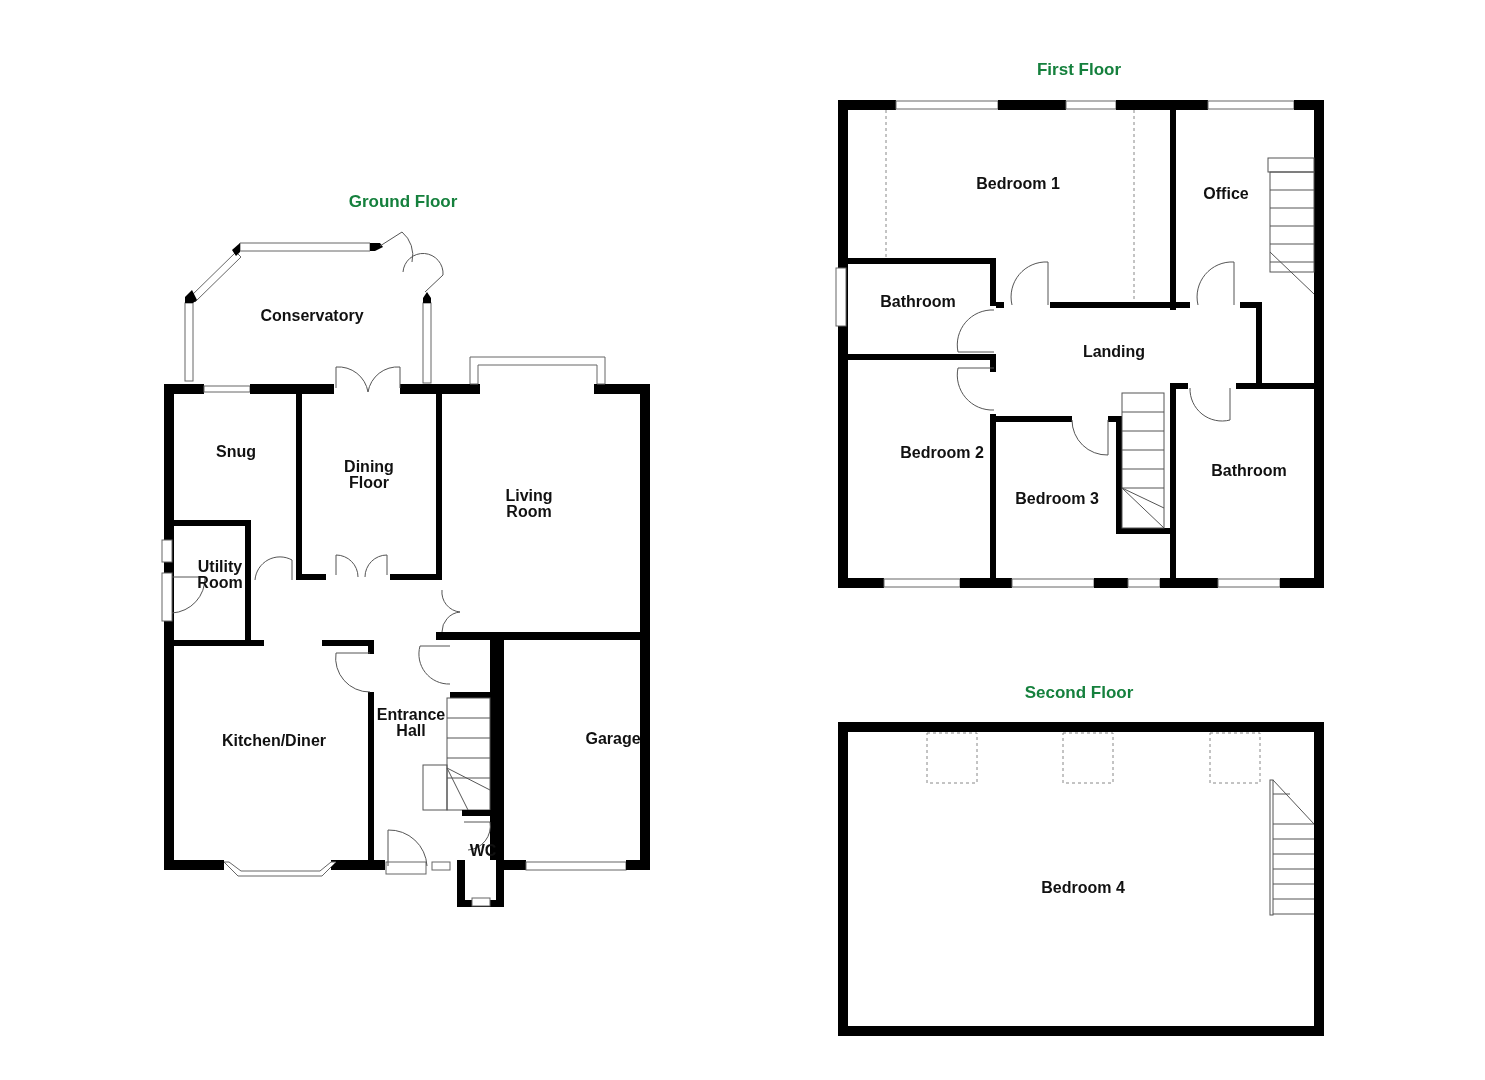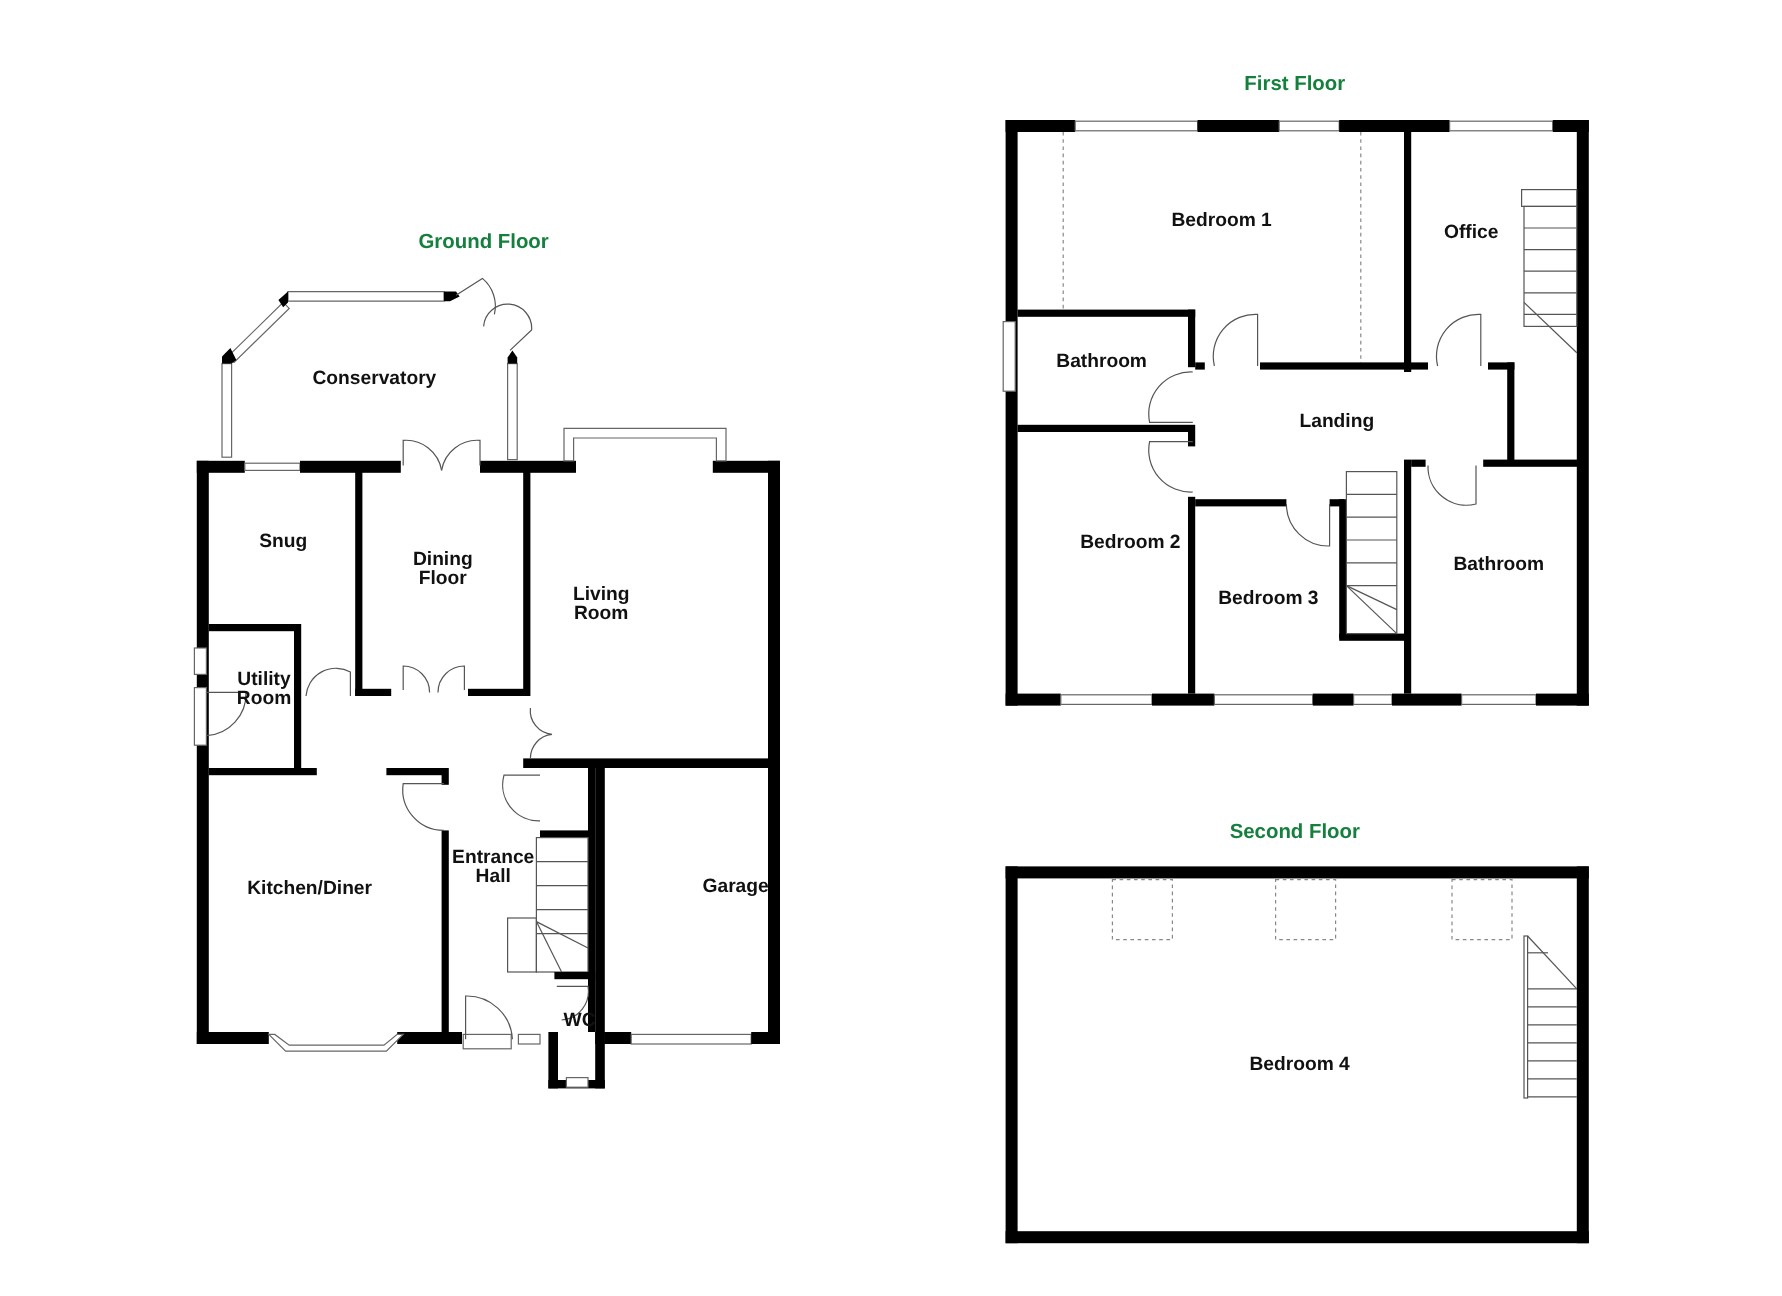--- a/index.html
+++ b/index.html
@@ -193,25 +193,25 @@
 </svg>
 
 <div class="title" style="left:403px;top:202px;">Ground Floor</div>
 <div class="title" style="left:1079px;top:70px;">First Floor</div>
 <div class="title" style="left:1079px;top:693px;">Second Floor</div>
 
 <div class="label" style="left:312px;top:316px;">Conservatory</div>
 <div class="label" style="left:236px;top:452px;">Snug</div>
 <div class="label" style="left:369px;top:475px;">Dining
 Floor</div>
-<div class="label" style="left:501px;top:504px;">Living
+<div class="label" style="left:529px;top:504px;">Living
 Room</div>
 <div class="label" style="left:220px;top:575px;">Utility
 Room</div>
-<div class="label" style="left:258px;top:741px;">Kitchen/Diner</div>
+<div class="label" style="left:274px;top:741px;">Kitchen/Diner</div>
 <div class="label" style="left:411px;top:723px;text-align:center;">Entrance
 Hall</div>
 <div class="label" style="left:572px;top:739px;margin-left:41px;">Garage</div>
 <div class="label" style="left:483px;top:851px;text-align:center;">WC</div>
 
 <div class="label" style="left:1018px;top:184px;">Bedroom 1</div>
 <div class="label" style="left:1226px;top:194px;">Office</div>
 <div class="label" style="left:918px;top:302px;">Bathroom</div>
 <div class="label" style="left:1114px;top:352px;">Landing</div>
 <div class="label" style="left:916px;top:453px;margin-left:26px;">Bedroom 2</div>

